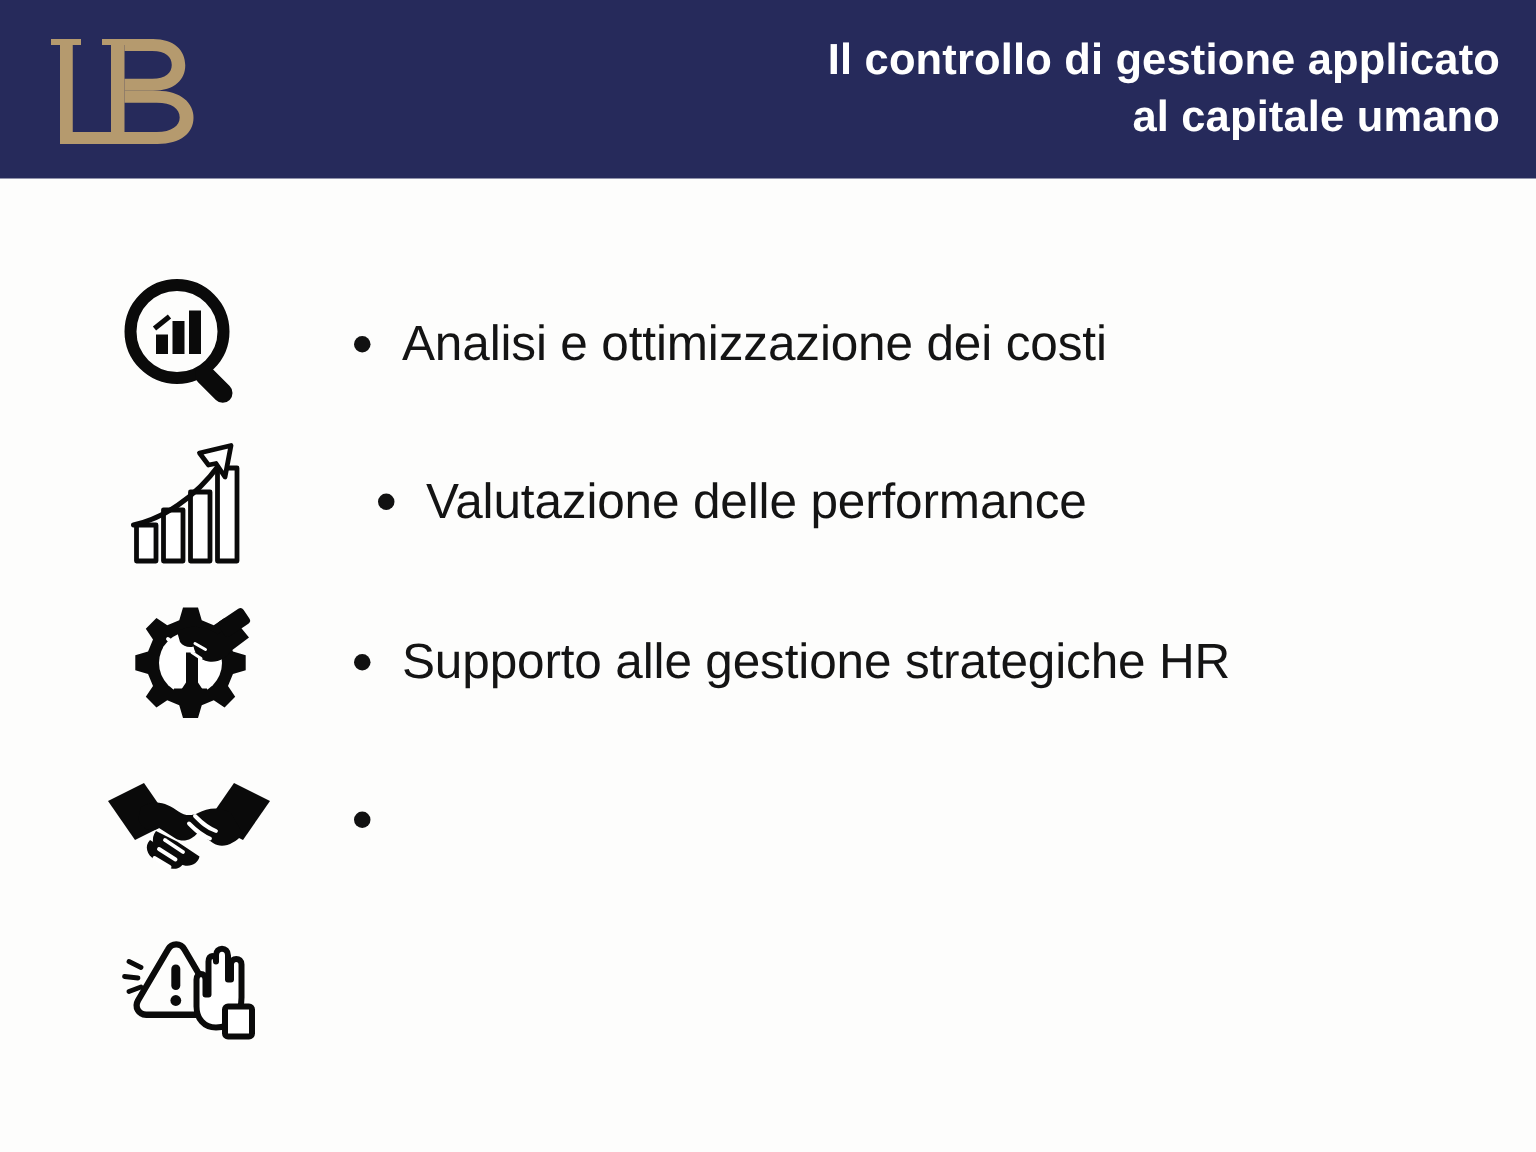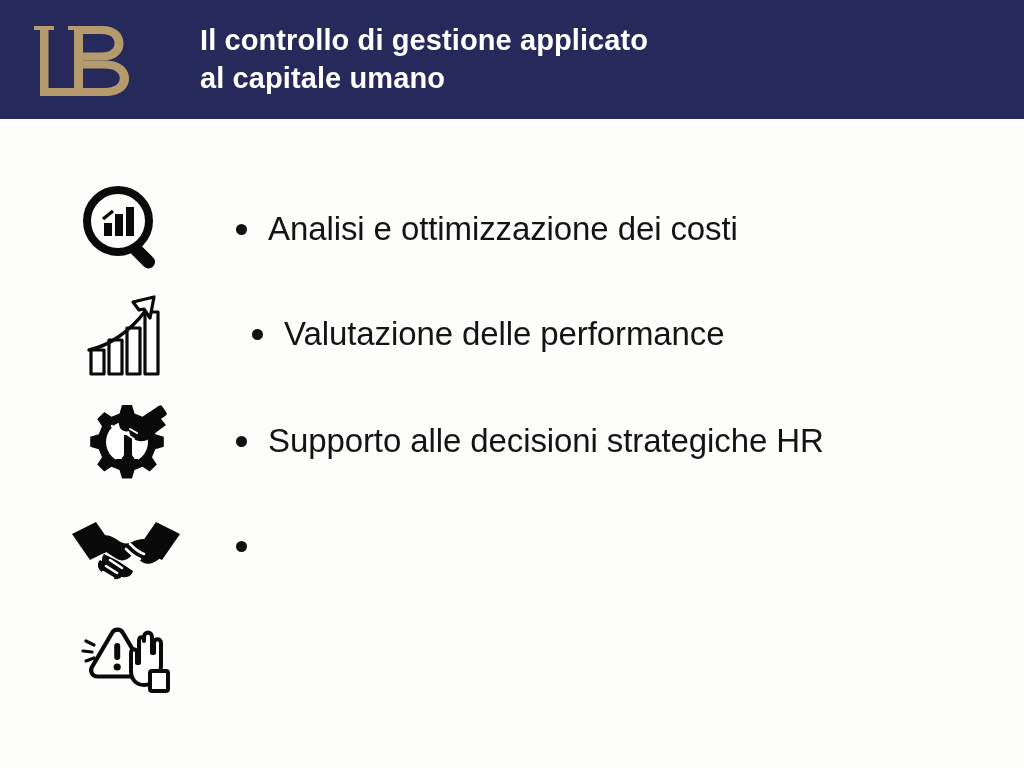--- a/index.html
+++ b/index.html
@@ -14,20 +14,21 @@
     background: #fdfdfc;
     font-family: "Liberation Sans", sans-serif;
     -webkit-font-smoothing: antialiased;
   }
 
   .slide {
     position: relative;
     width: 1023px;
     height: 768px;
     background: #fdfdfc;
+    text-align: right;
   }
 
   
   .header {
     position: absolute;
     left: 0;
     top: 0;
     width: 1024px;
     height: 119px;
     background: #262A5B;
@@ -219,21 +220,21 @@
           </g>
 
           <g stroke="#ffffff" stroke-width="2" stroke-linecap="round">
             <path d="M52 34 l7 4"></path>
             <path d="M50 40 l6 4"></path>
           </g>
         </svg>
       </div>
       <div class="bullet-cell">
         <span class="bullet-dot"></span>
-        <span class="bullet-text">Supporto alle decisioni strategiche HR</span>
+        <span class="bullet-text">Supporto alle gestione strategiche HR</span>
       </div>
     </div>
 
     <div class="row row-4">
       <div class="icon-cell">
         <svg width="112" height="84" viewBox="0 0 112 84">
 
           <path d="M2 30 L26 18 L44 44 L20 56 Z" fill="#0a0a0a"></path>
 
           <path d="M110 30 L86 18 L68 44 L92 56 Z" fill="#0a0a0a"></path>

